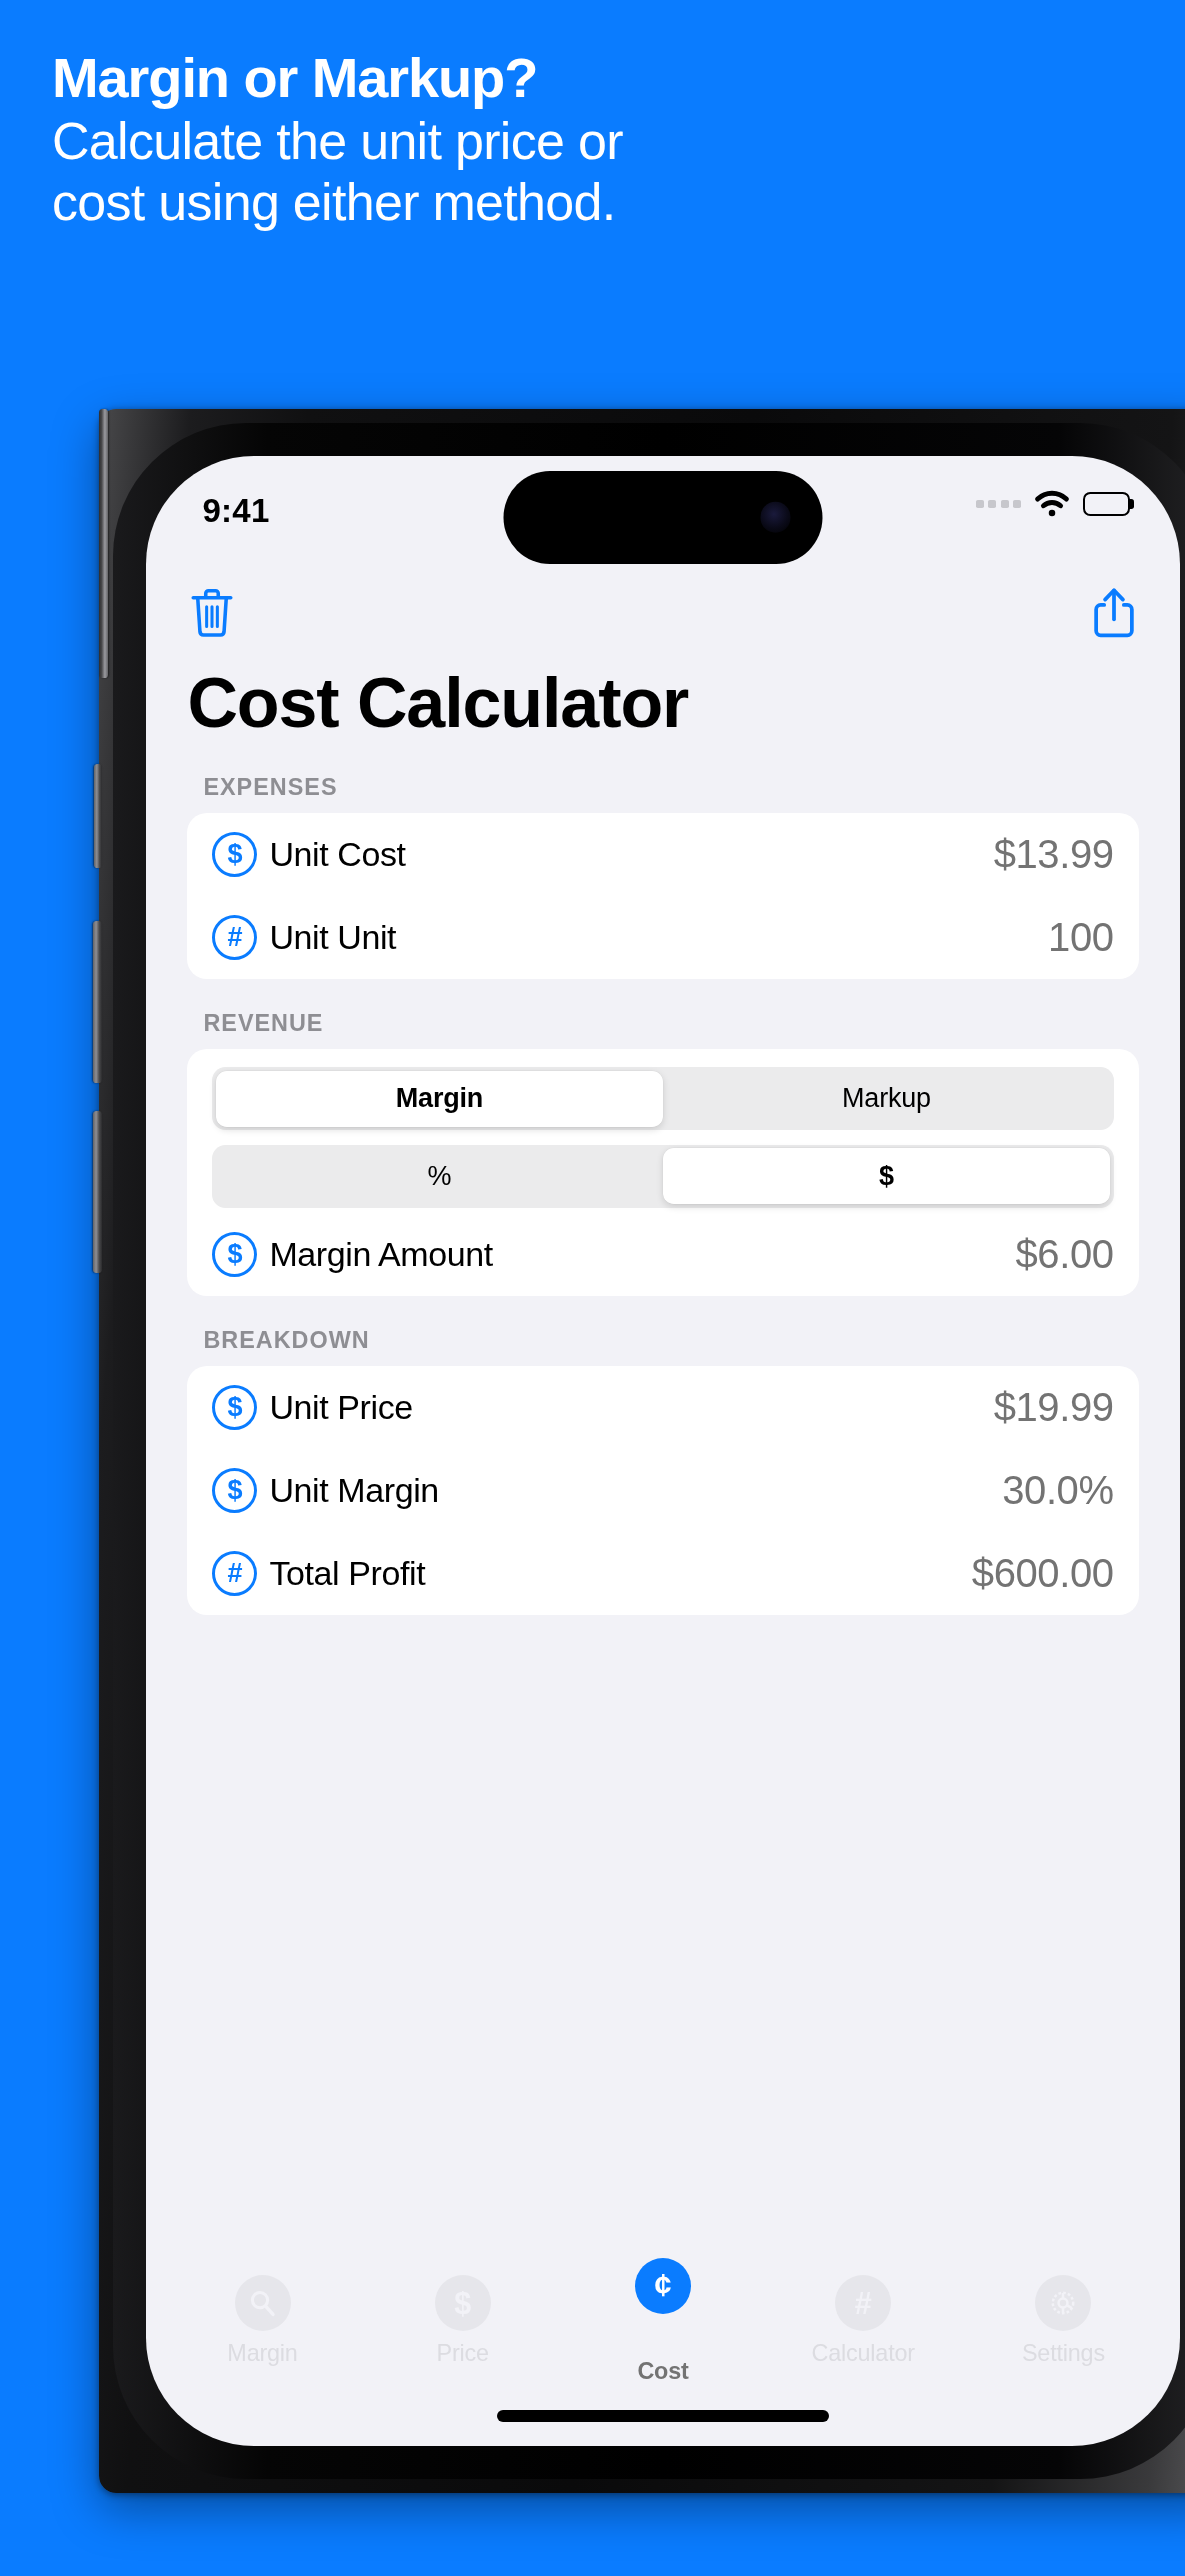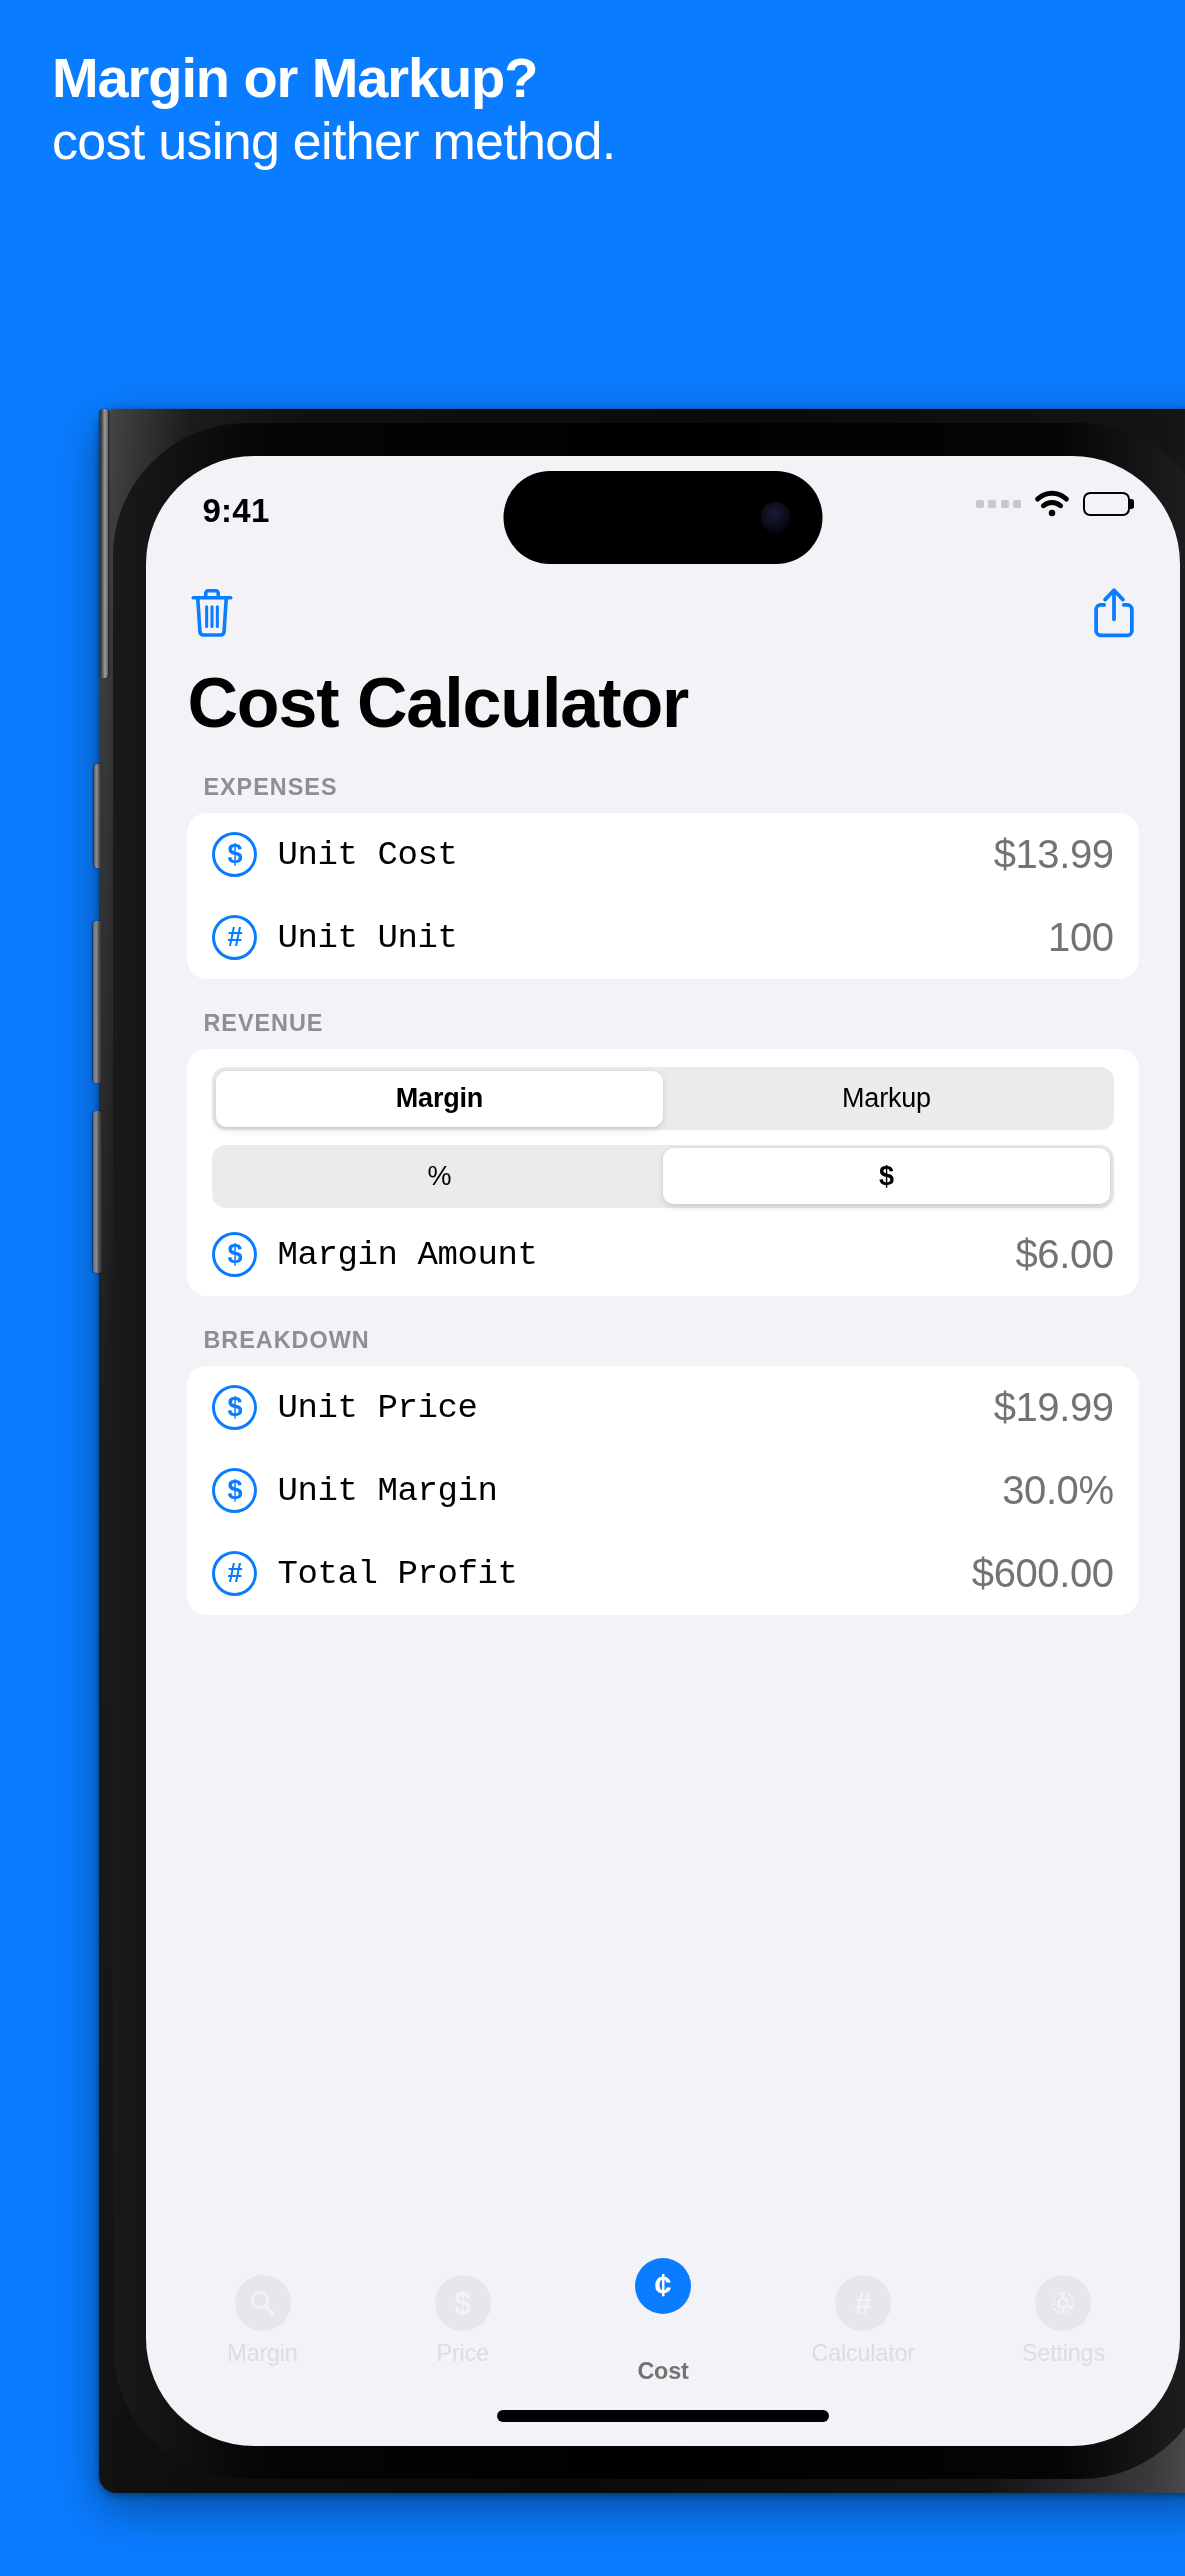--- a/index.html
+++ b/index.html
@@ -110,21 +110,21 @@
 
   .row {
     display:flex; align-items:center; height:83px; padding:0 25px;
   }
   .row-icon {
     width:45px; height:45px; border-radius:50%;
     border:3.6px solid #0a7cff; color:#0a7cff;
     display:flex; align-items:center; justify-content:center;
     font-size:27px; font-weight:bold; flex:none; line-height:1;
   }
-  .row-label { font-size:34px; color:#000; margin-left:20px; letter-spacing:-0.4px;font-family:Liberation Mono, monospace; }
+  .row-label { font-size:34px; color:#000; margin-left:12px; letter-spacing:-0.4px; }
   .row-value { margin-left:auto; font-size:40px; color:#737373; letter-spacing:-0.4px; }
 
   
   .seg-wrap { padding:18px 25px 0 25px; }
   .seg {
     display:flex; background:#ebebec; border-radius:13.5px; padding:3.6px; height:63px;
   }
   .seg-item {
     flex:1; display:flex; align-items:center; justify-content:center;
     font-size:27px; color:#000; border-radius:10.8px; letter-spacing:-0.2px;
@@ -154,20 +154,21 @@
   .home-ind {
     position:absolute; left:50%; transform:translateX(-50%); bottom:23.4px;
     width:332px; height:12.6px; border-radius:6.3px; background:#000;
   }
 </style>
 </head>
 <body>
 
 <div class="promo">
   <div class="promo-title">Margin or Markup?</div>
+  <div class="promo-sub">Calculate the unit price or</div>
   <div class="promo-sub">cost using either method.</div>
 </div>
 
 <div class="phone">
   <div class="btn-side btn-action"></div>
   <div class="btn-side btn-volup"></div>
   <div class="btn-side btn-voldn"></div>
   <div class="btn-power"></div>
 
   <div class="phone-inner">

